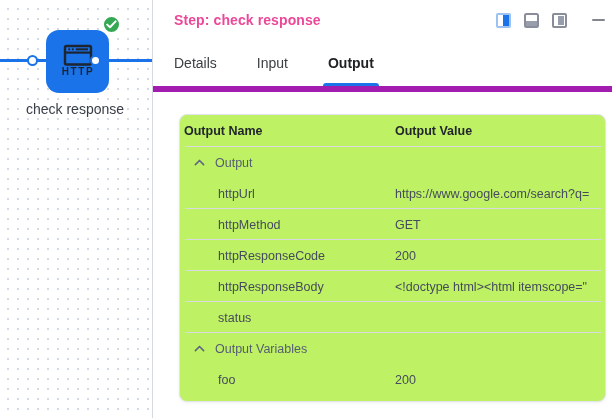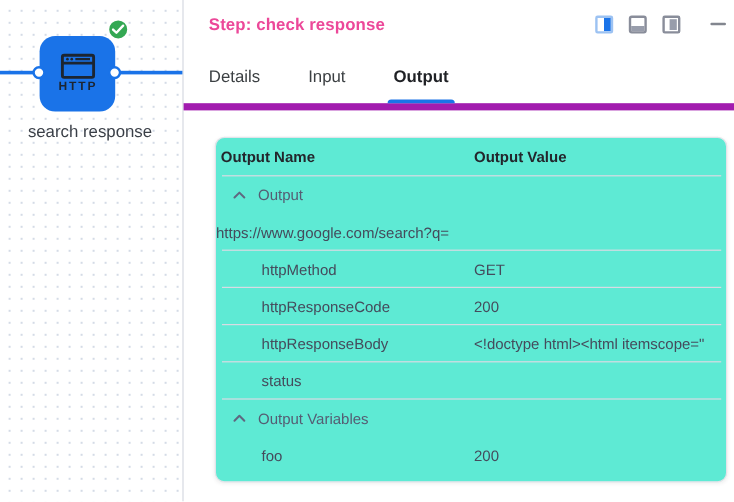--- a/index.html
+++ b/index.html
@@ -18,21 +18,21 @@
     background-color: #ffffff;
     background-image: radial-gradient(circle, #d4dbe6 1px, transparent 1.3px);
     background-size: 10px 10px;
     background-position: 3px 4px;
   }
   .wire {
     position: absolute; left: 0; top: 59px; width: 152px; height: 3px;
     background: var(--accent, #1a73e8); z-index: 1;
   }
   .node {
-    position: absolute; left: 33px; top: 30px; width: 63px; height: 63px;
+    position: absolute; left: 46px; top: 30px; width: 63px; height: 63px;
     background: var(--node-blue, #1a73e8); border-radius: 13px; z-index: 2;
     display: flex; align-items: center; justify-content: center;
   }
   .badge {
     position: absolute; top: -15px; right: -12px; width: 19px; height: 19px;
     background: var(--success, #34a853); border: 2.5px solid #ffffff; border-radius: 50%;
     display: flex; align-items: center; justify-content: center;
   }
   .port {
     position: absolute; width: 11px; height: 11px; border-radius: 50%;
@@ -71,21 +71,21 @@
     cursor: default;
   }
   .tab.active { font-weight: bold; color: #1f2125; }
   .tab.active::after {
     content: ''; position: absolute; left: 0; right: 0; bottom: 0; height: 3px;
     border-radius: 3px 3px 0 0; background: var(--accent, #1a73e8);
   }
 
   .content { padding: 22px 6px 0 26px; }
   .card {
-    border: 1px solid #e2e4ea; border-radius: 8px; background: #5eead4;
+    border: 1px solid #e2e4ea; border-radius: 8px; background: #bef264;
     box-shadow: 0 1px 3px rgba(60,64,67,.08);
     padding-bottom: 6px; overflow: hidden;
   }
   .trow { display: grid; grid-template-columns: 215px 1fr; align-items: center; position: relative; }
   .thead { height: 32px; font-weight: bold; color: #23262c; font-size: 12.5px; }
   .thead .cname { padding-left: 4px; }
   .group-row { height: 31px; color: #555d73; font-size: 12.5px; }
   .group-row .gname { display: flex; align-items: center; padding-left: 14px; }
   .chev { display: inline-flex; width: 11px; margin-right: 10px; }
   .glabel { padding-left: 0; }
@@ -118,21 +118,21 @@
       <div class="badge">
         <svg width="11" height="9" viewBox="0 0 11 9">
           <path d="M1.2 4.6 L4 7.3 L9.6 1.4" fill="none" stroke="#ffffff" stroke-width="2" stroke-linecap="round" stroke-linejoin="round"></path>
         </svg>
       </div>
     </div>
 
     <div class="port port-l"></div>
     <div class="port port-r"></div>
 
-    <div class="node-label">search response</div>
+    <div class="node-label">check response</div>
   </div>
 
   <div class="panel">
 
     <div class="panel-header">
       <div class="panel-title">Step: check response</div>
       <div class="header-actions">
         <div class="ic ic-split"></div>
         <div class="ic ic-bottom"></div>
         <div class="ic ic-right"></div>
@@ -159,20 +159,21 @@
         <svg width="11" height="7" viewBox="0 0 11 7">
           <path d="M1.4 5.6 L5.5 1.5 L9.6 5.6" fill="none" stroke="#5f6880" stroke-width="1.7" stroke-linecap="round" stroke-linejoin="round"></path>
         </svg>
       </span>
       <span class="glabel">Output</span>
     </div>
     <div class="cell value"></div>
   </div>
 
   <div class="trow data-row">
+    <div class="cell dname">httpUrl</div>
     <div class="cell value">https://www.google.com/search?q=</div>
   </div>
 
   <div class="trow data-row">
     <div class="cell dname">httpMethod</div>
     <div class="cell value">GET</div>
   </div>
 
   <div class="trow data-row">
     <div class="cell dname">httpResponseCode</div>

